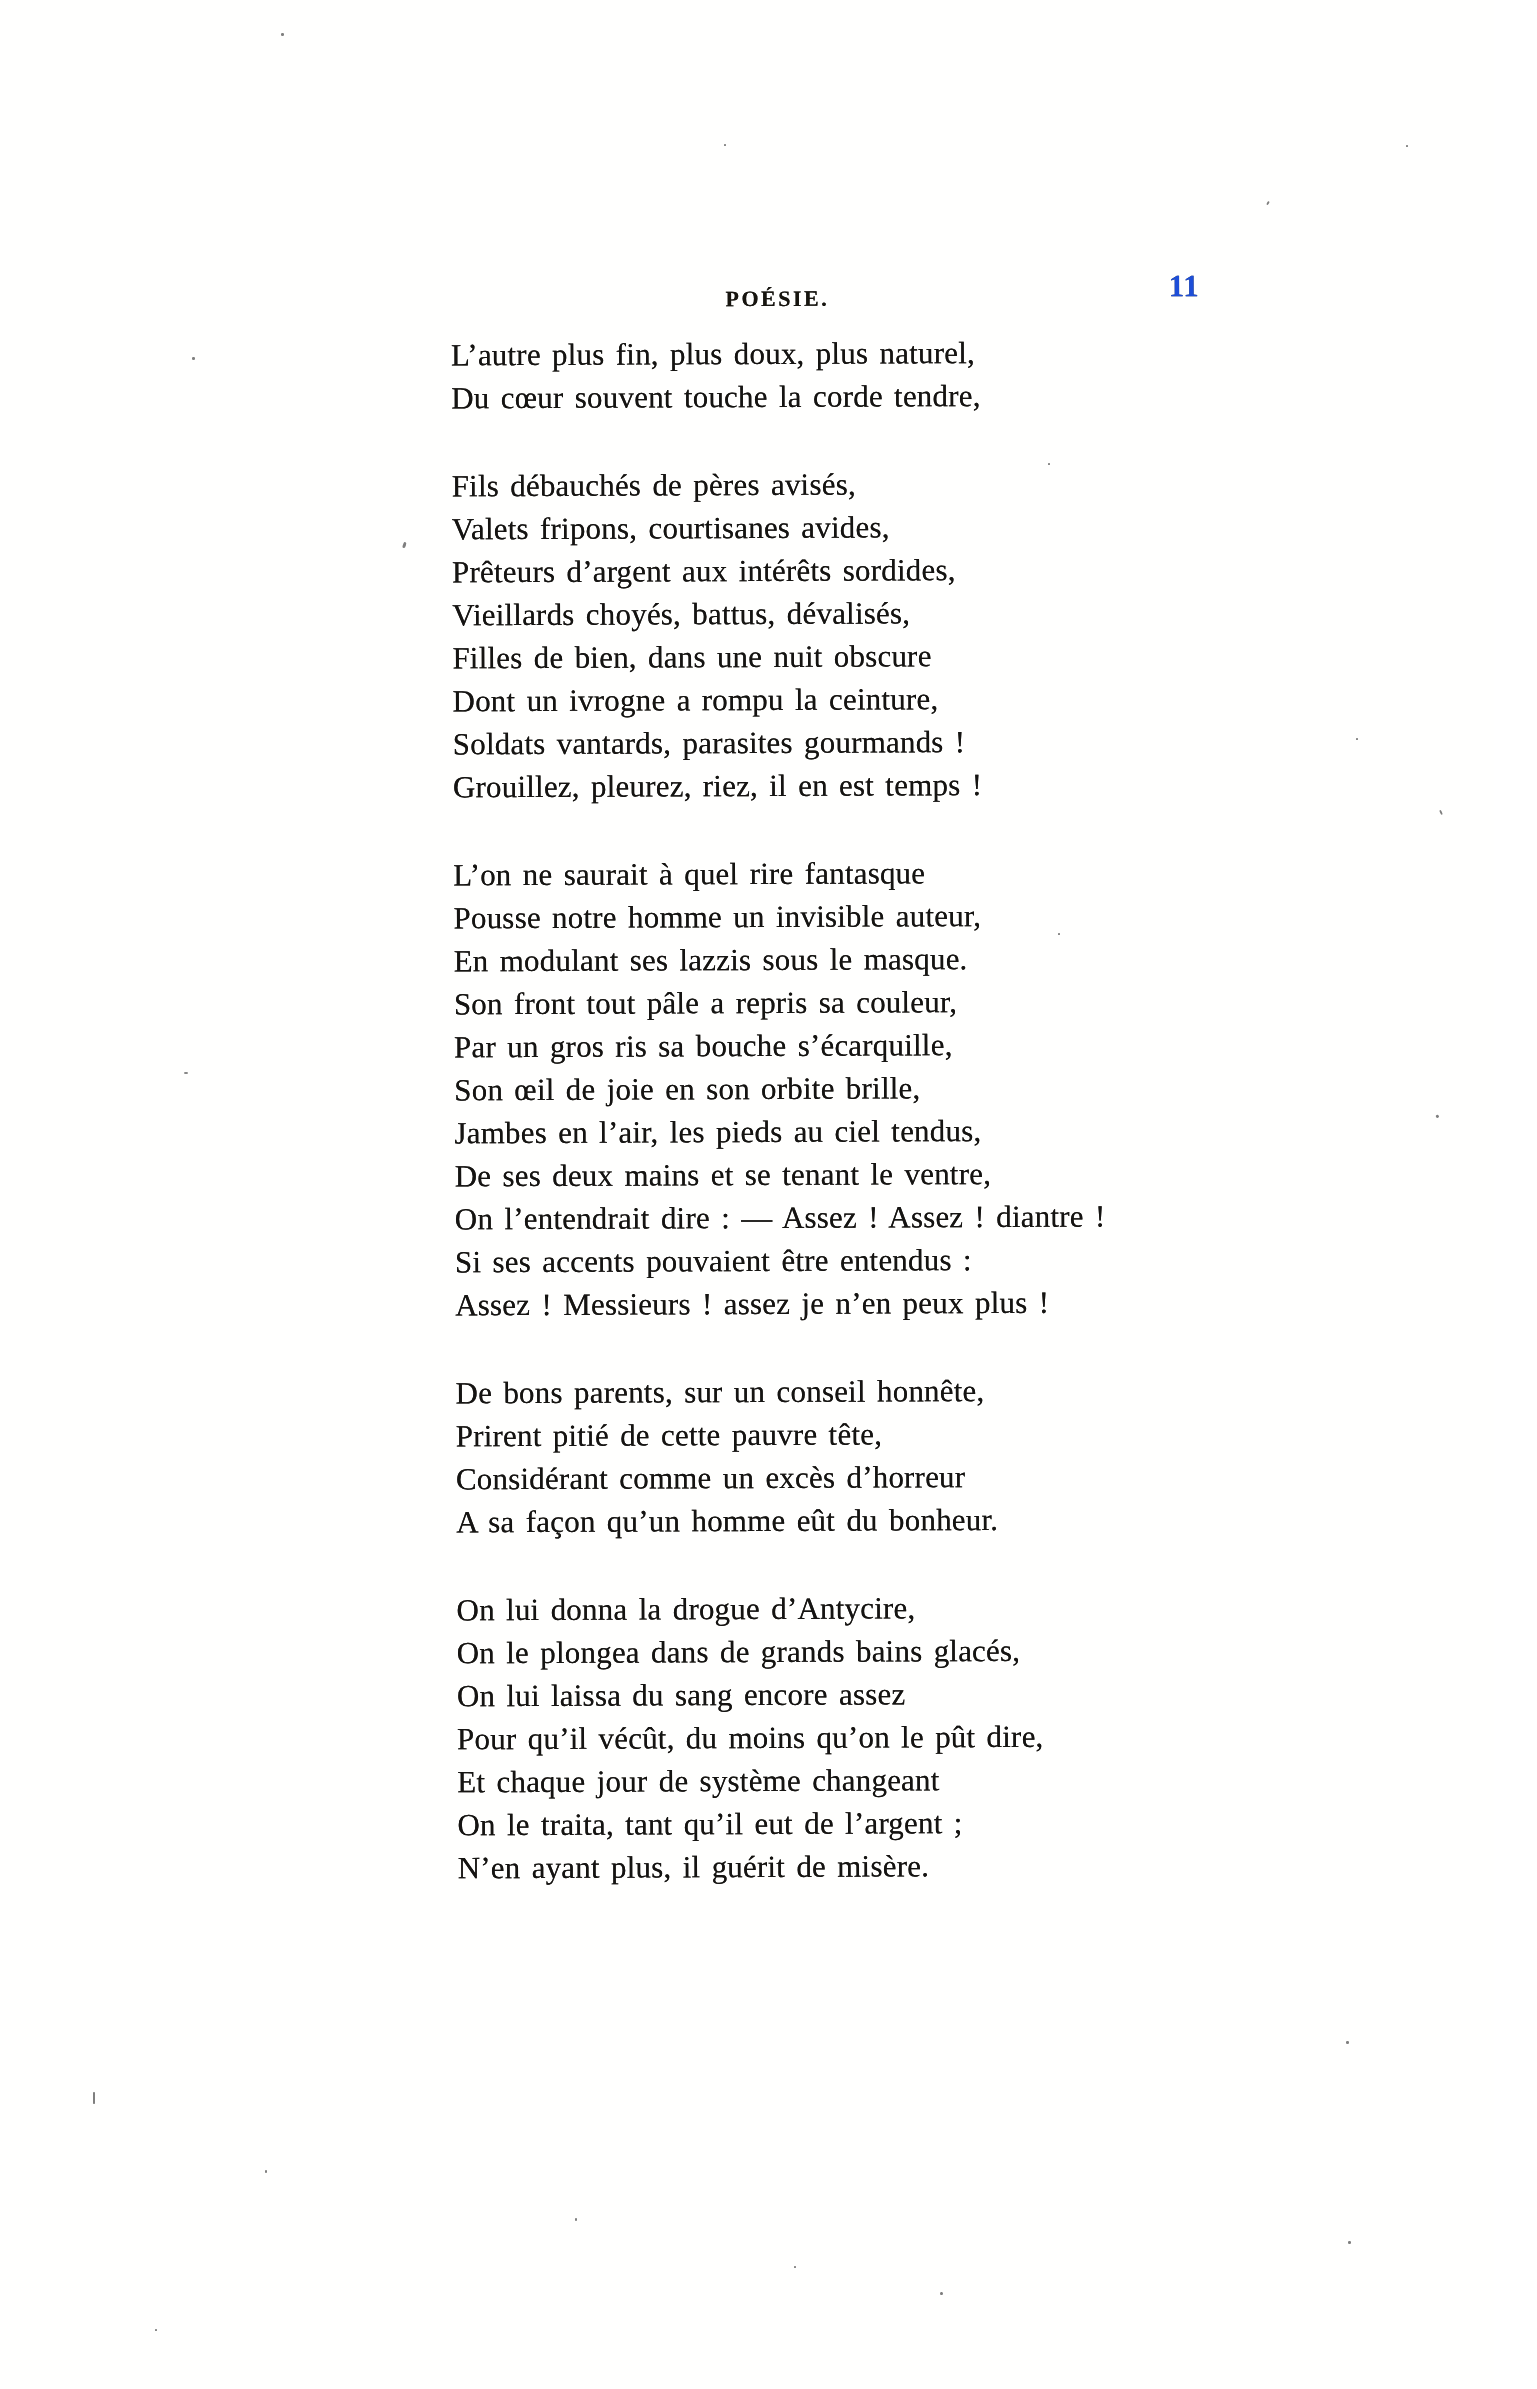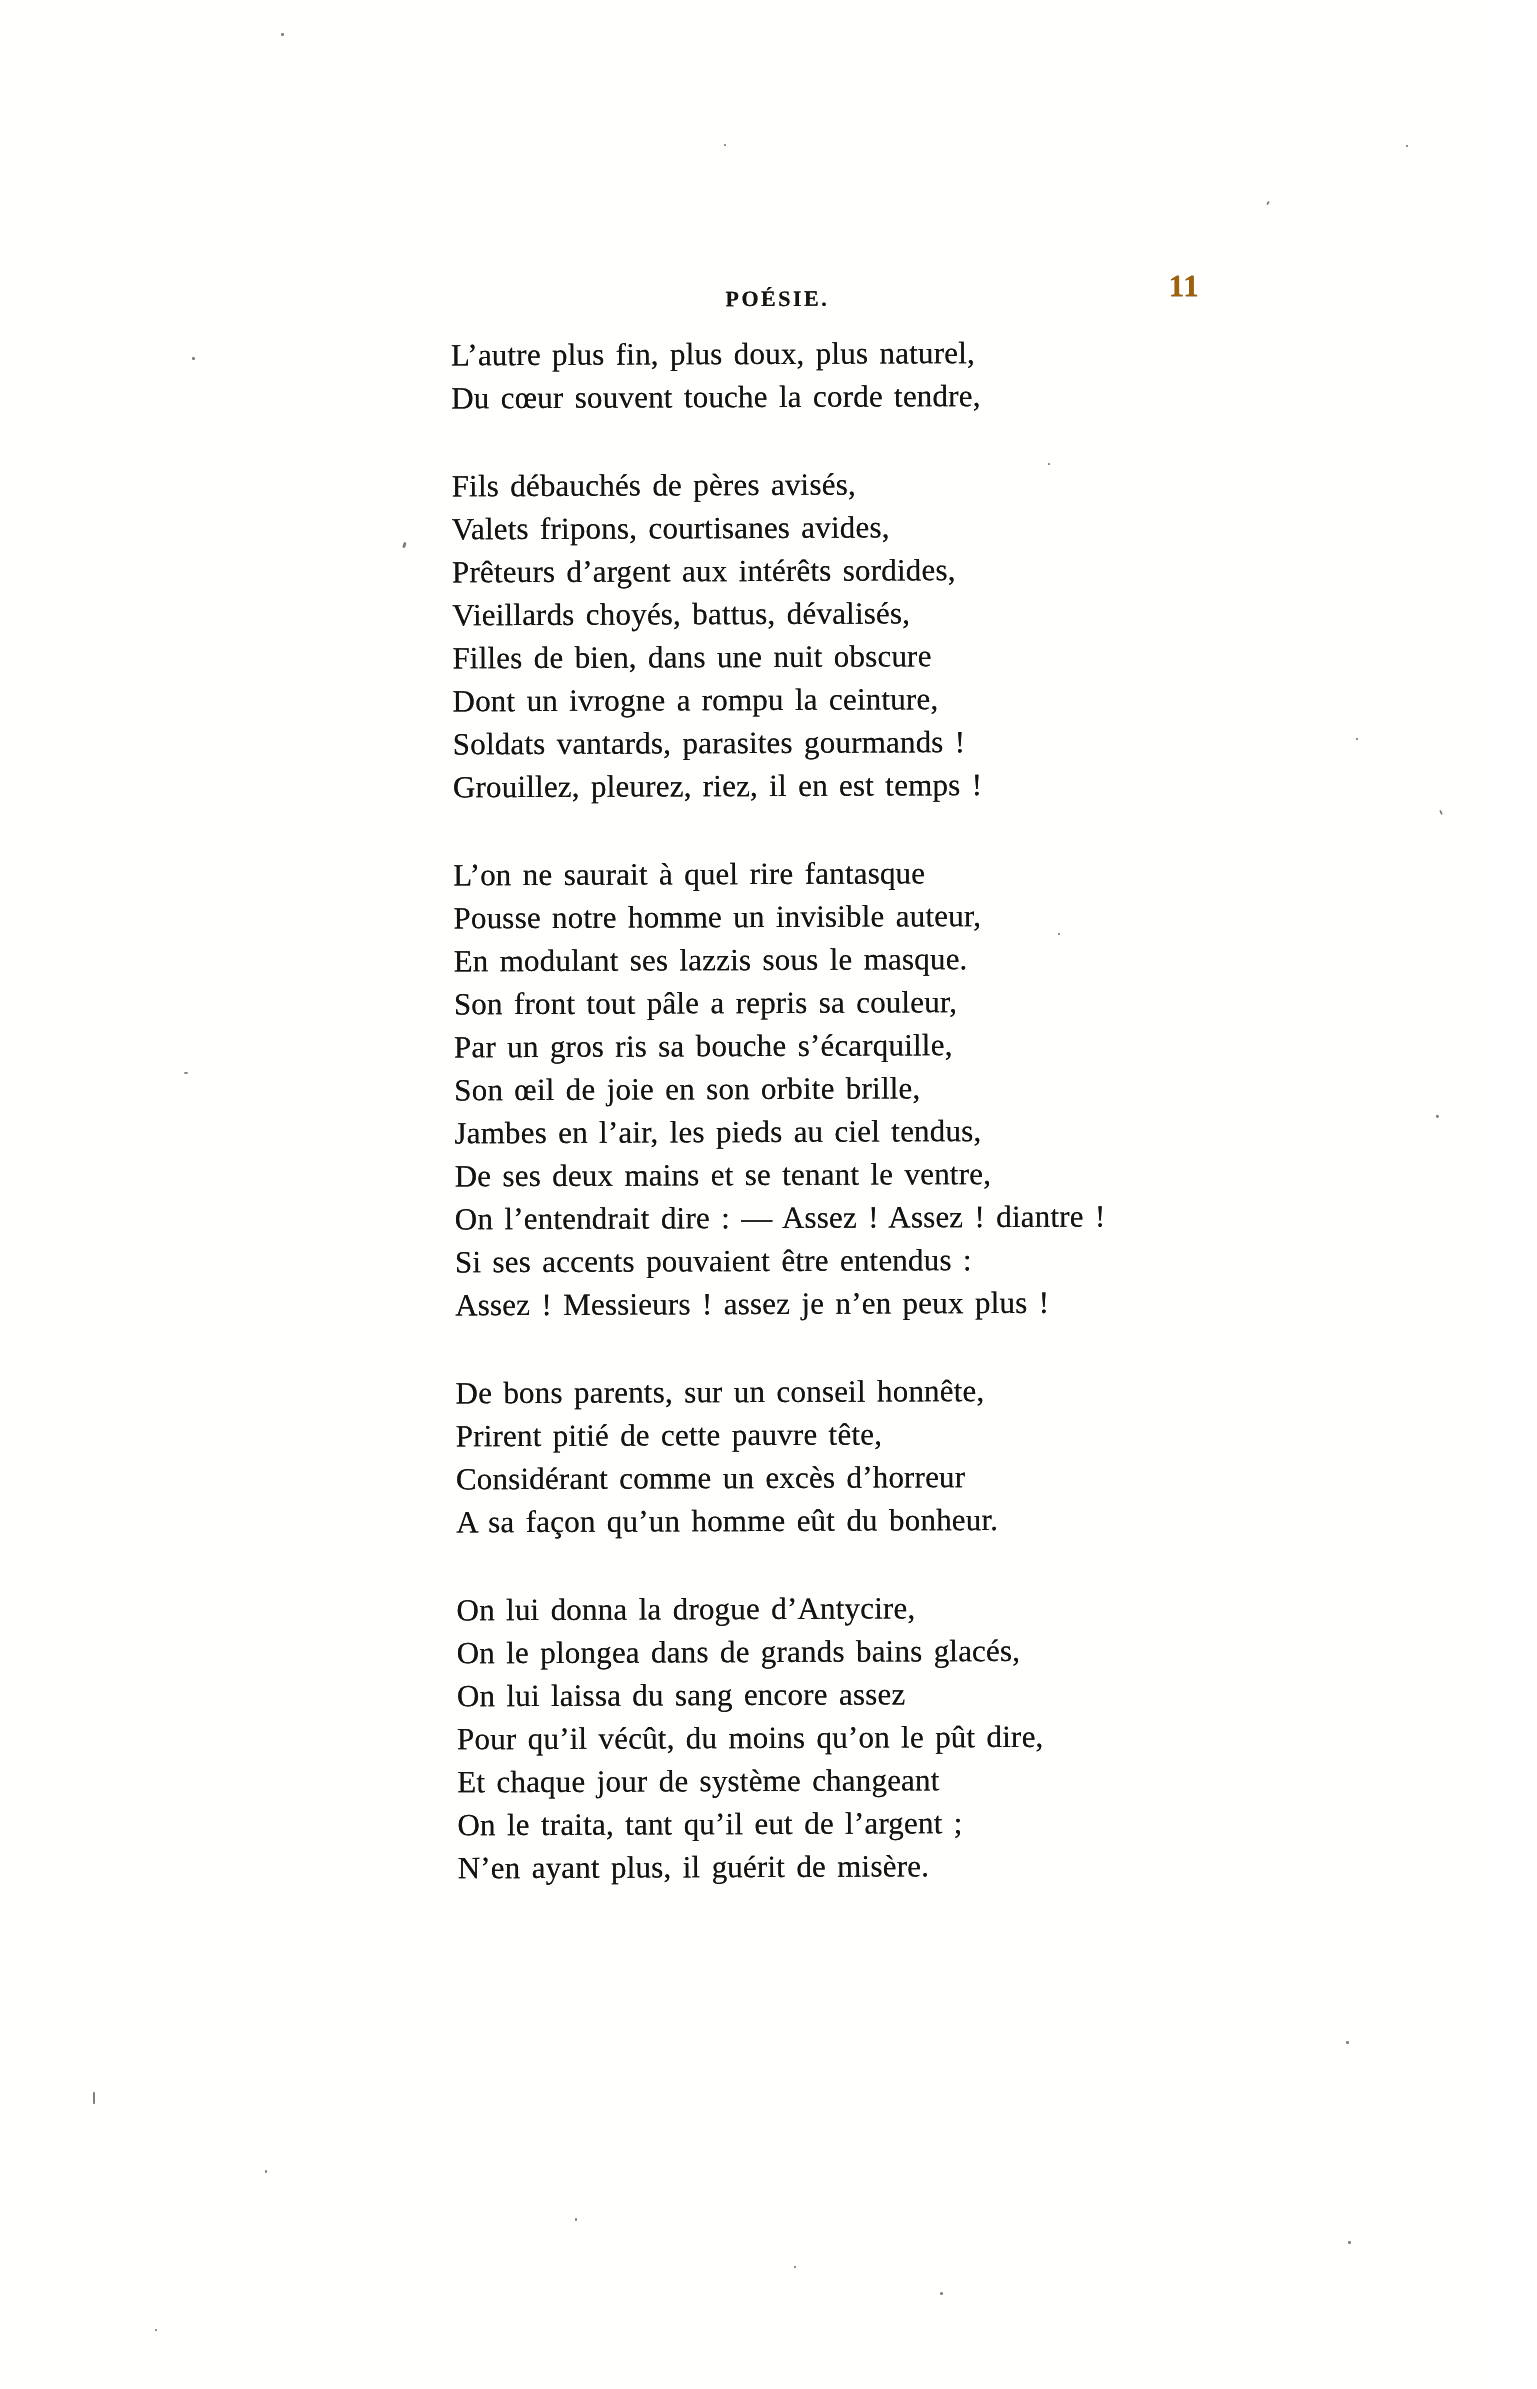--- a/index.html
+++ b/index.html
@@ -35,21 +35,21 @@
     color: #17150f;
     text-shadow: 0 0 0.4px rgba(10,10,10,0.8);
   }
   .page-number {
     position: absolute;
     top: 270px;
     left: 1169px;
     font-size: 31px;
     font-weight: bold;
     letter-spacing: 0.8px;
-    color: #a16207;
+    color: #1d4ed8;
     text-shadow: 0 0 0.4px rgba(10,10,10,0.8);
   }
   .poem {
     position: absolute;
     top: 332px;
     left: 451px;
     font-size: 31px;
     line-height: 43px;
     word-spacing: 3.3px;
     letter-spacing: 0.2px;

